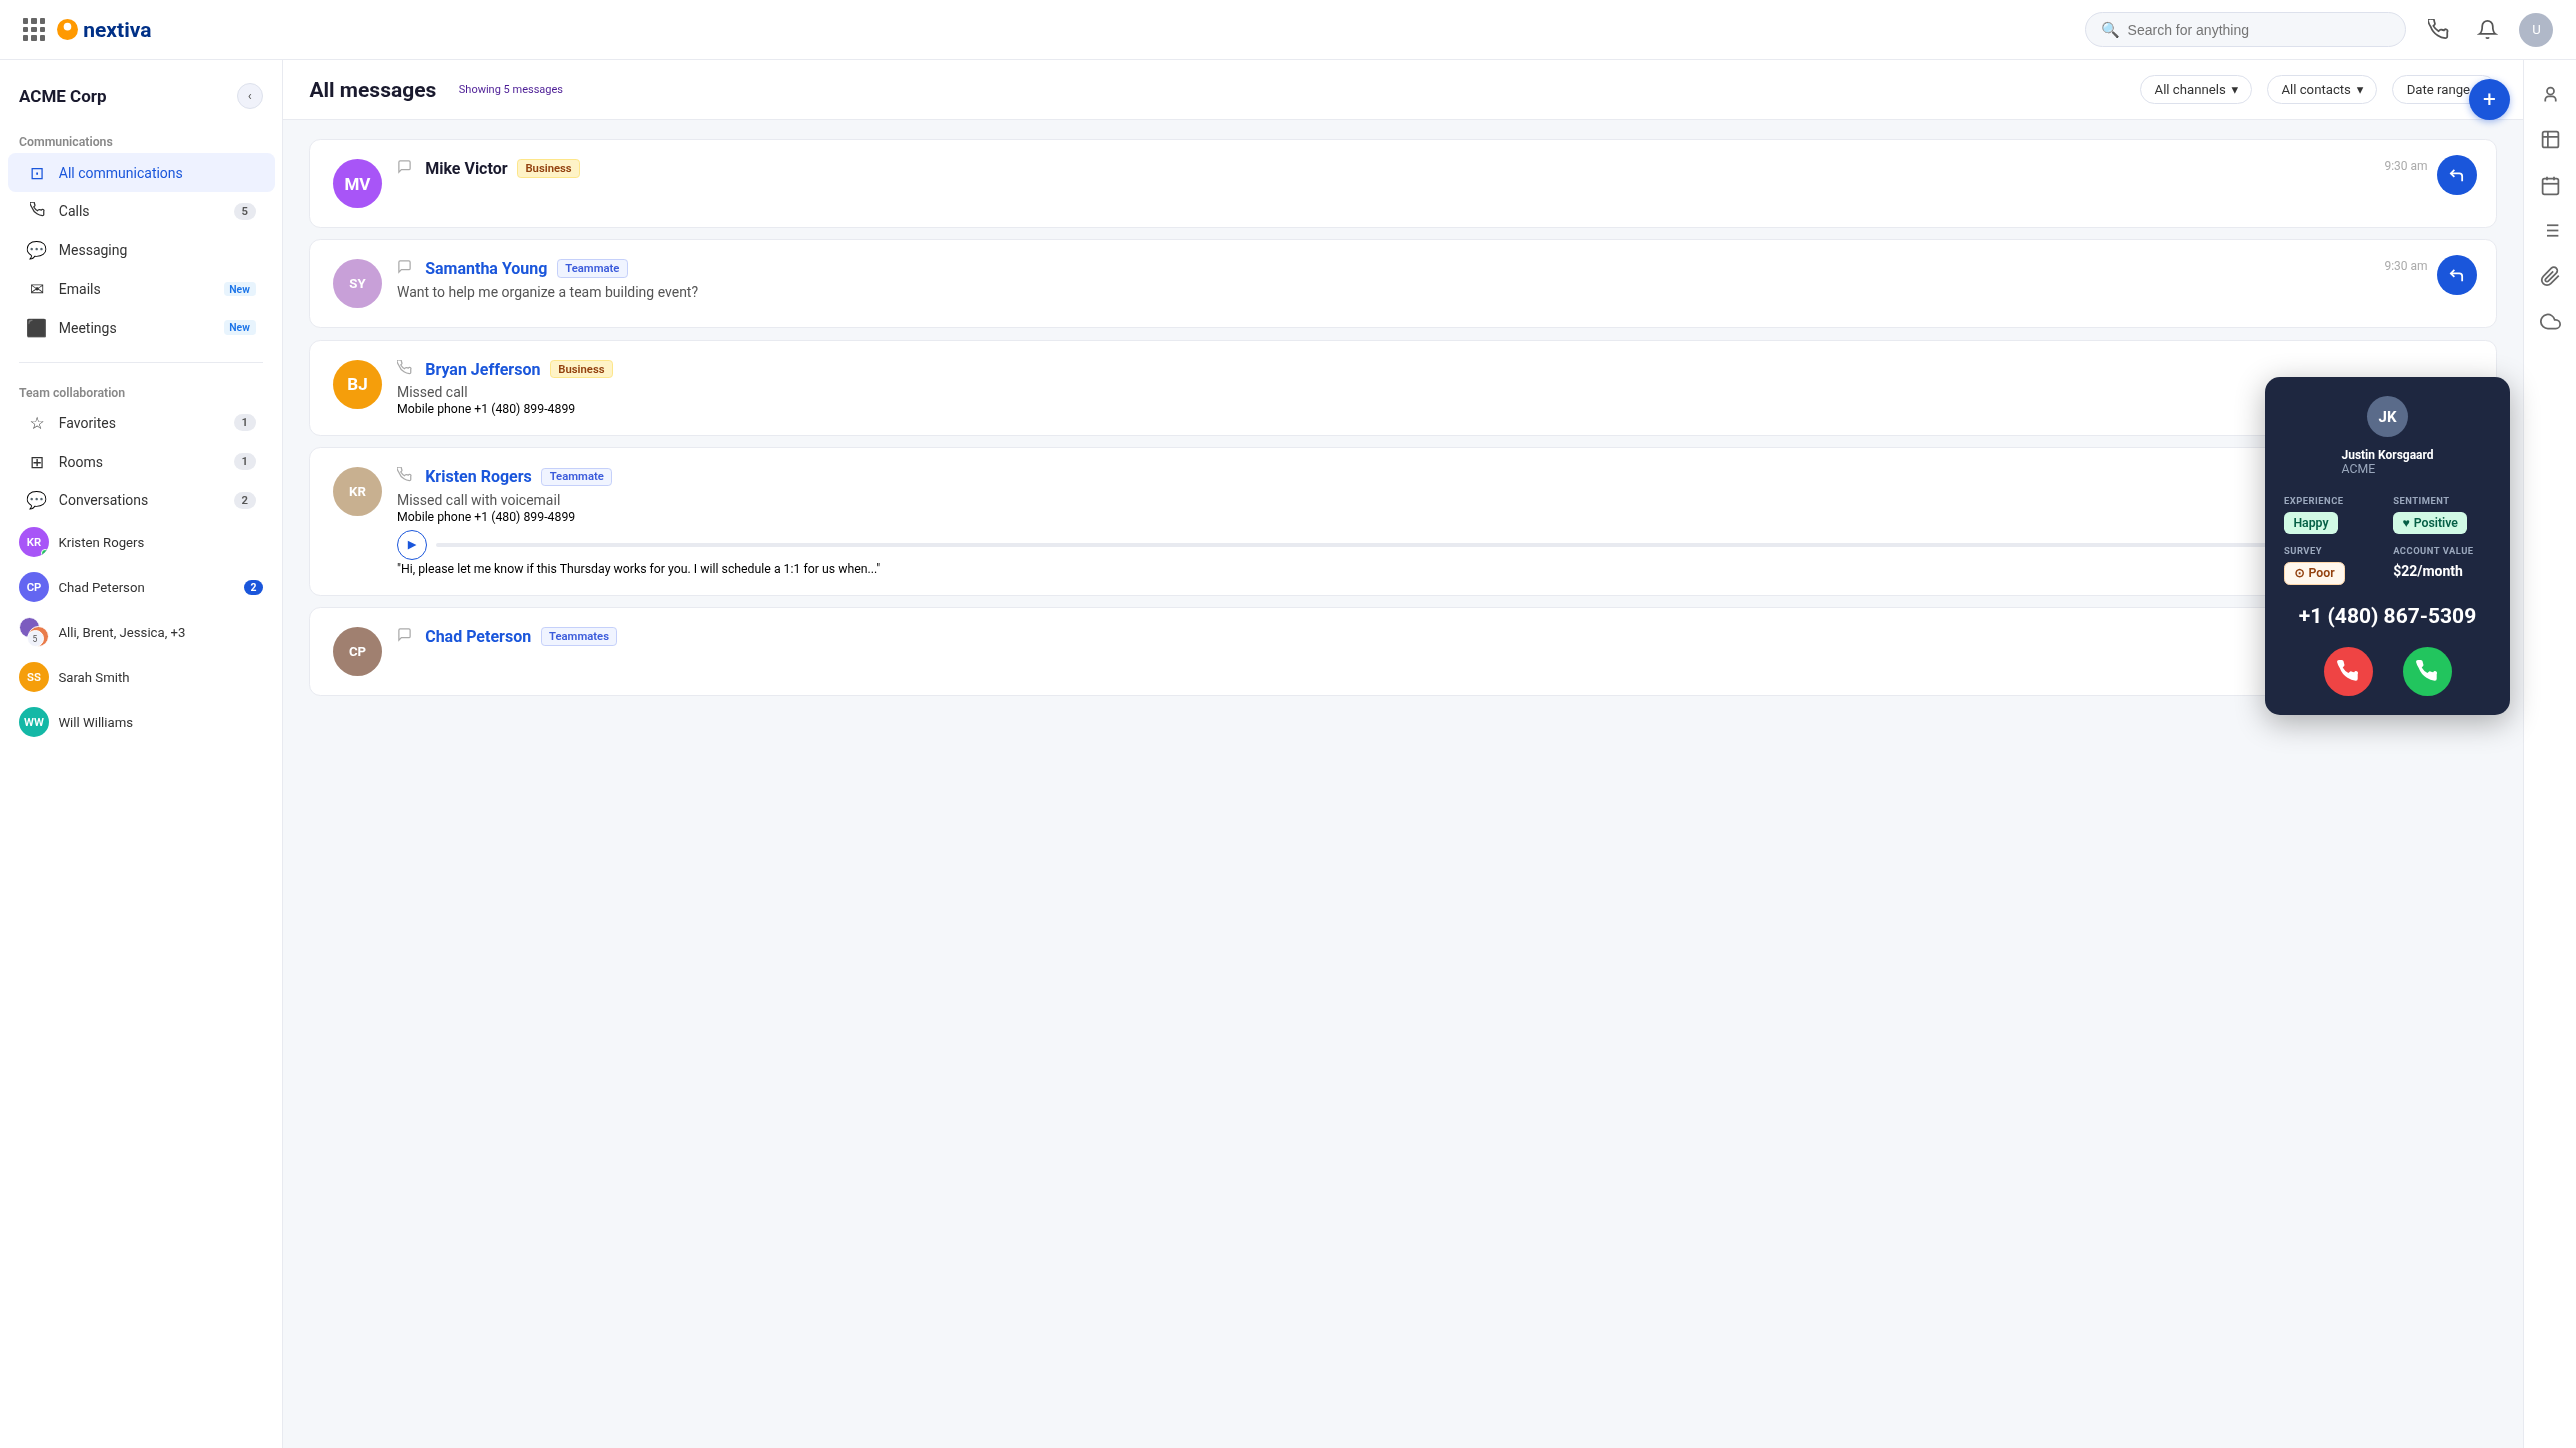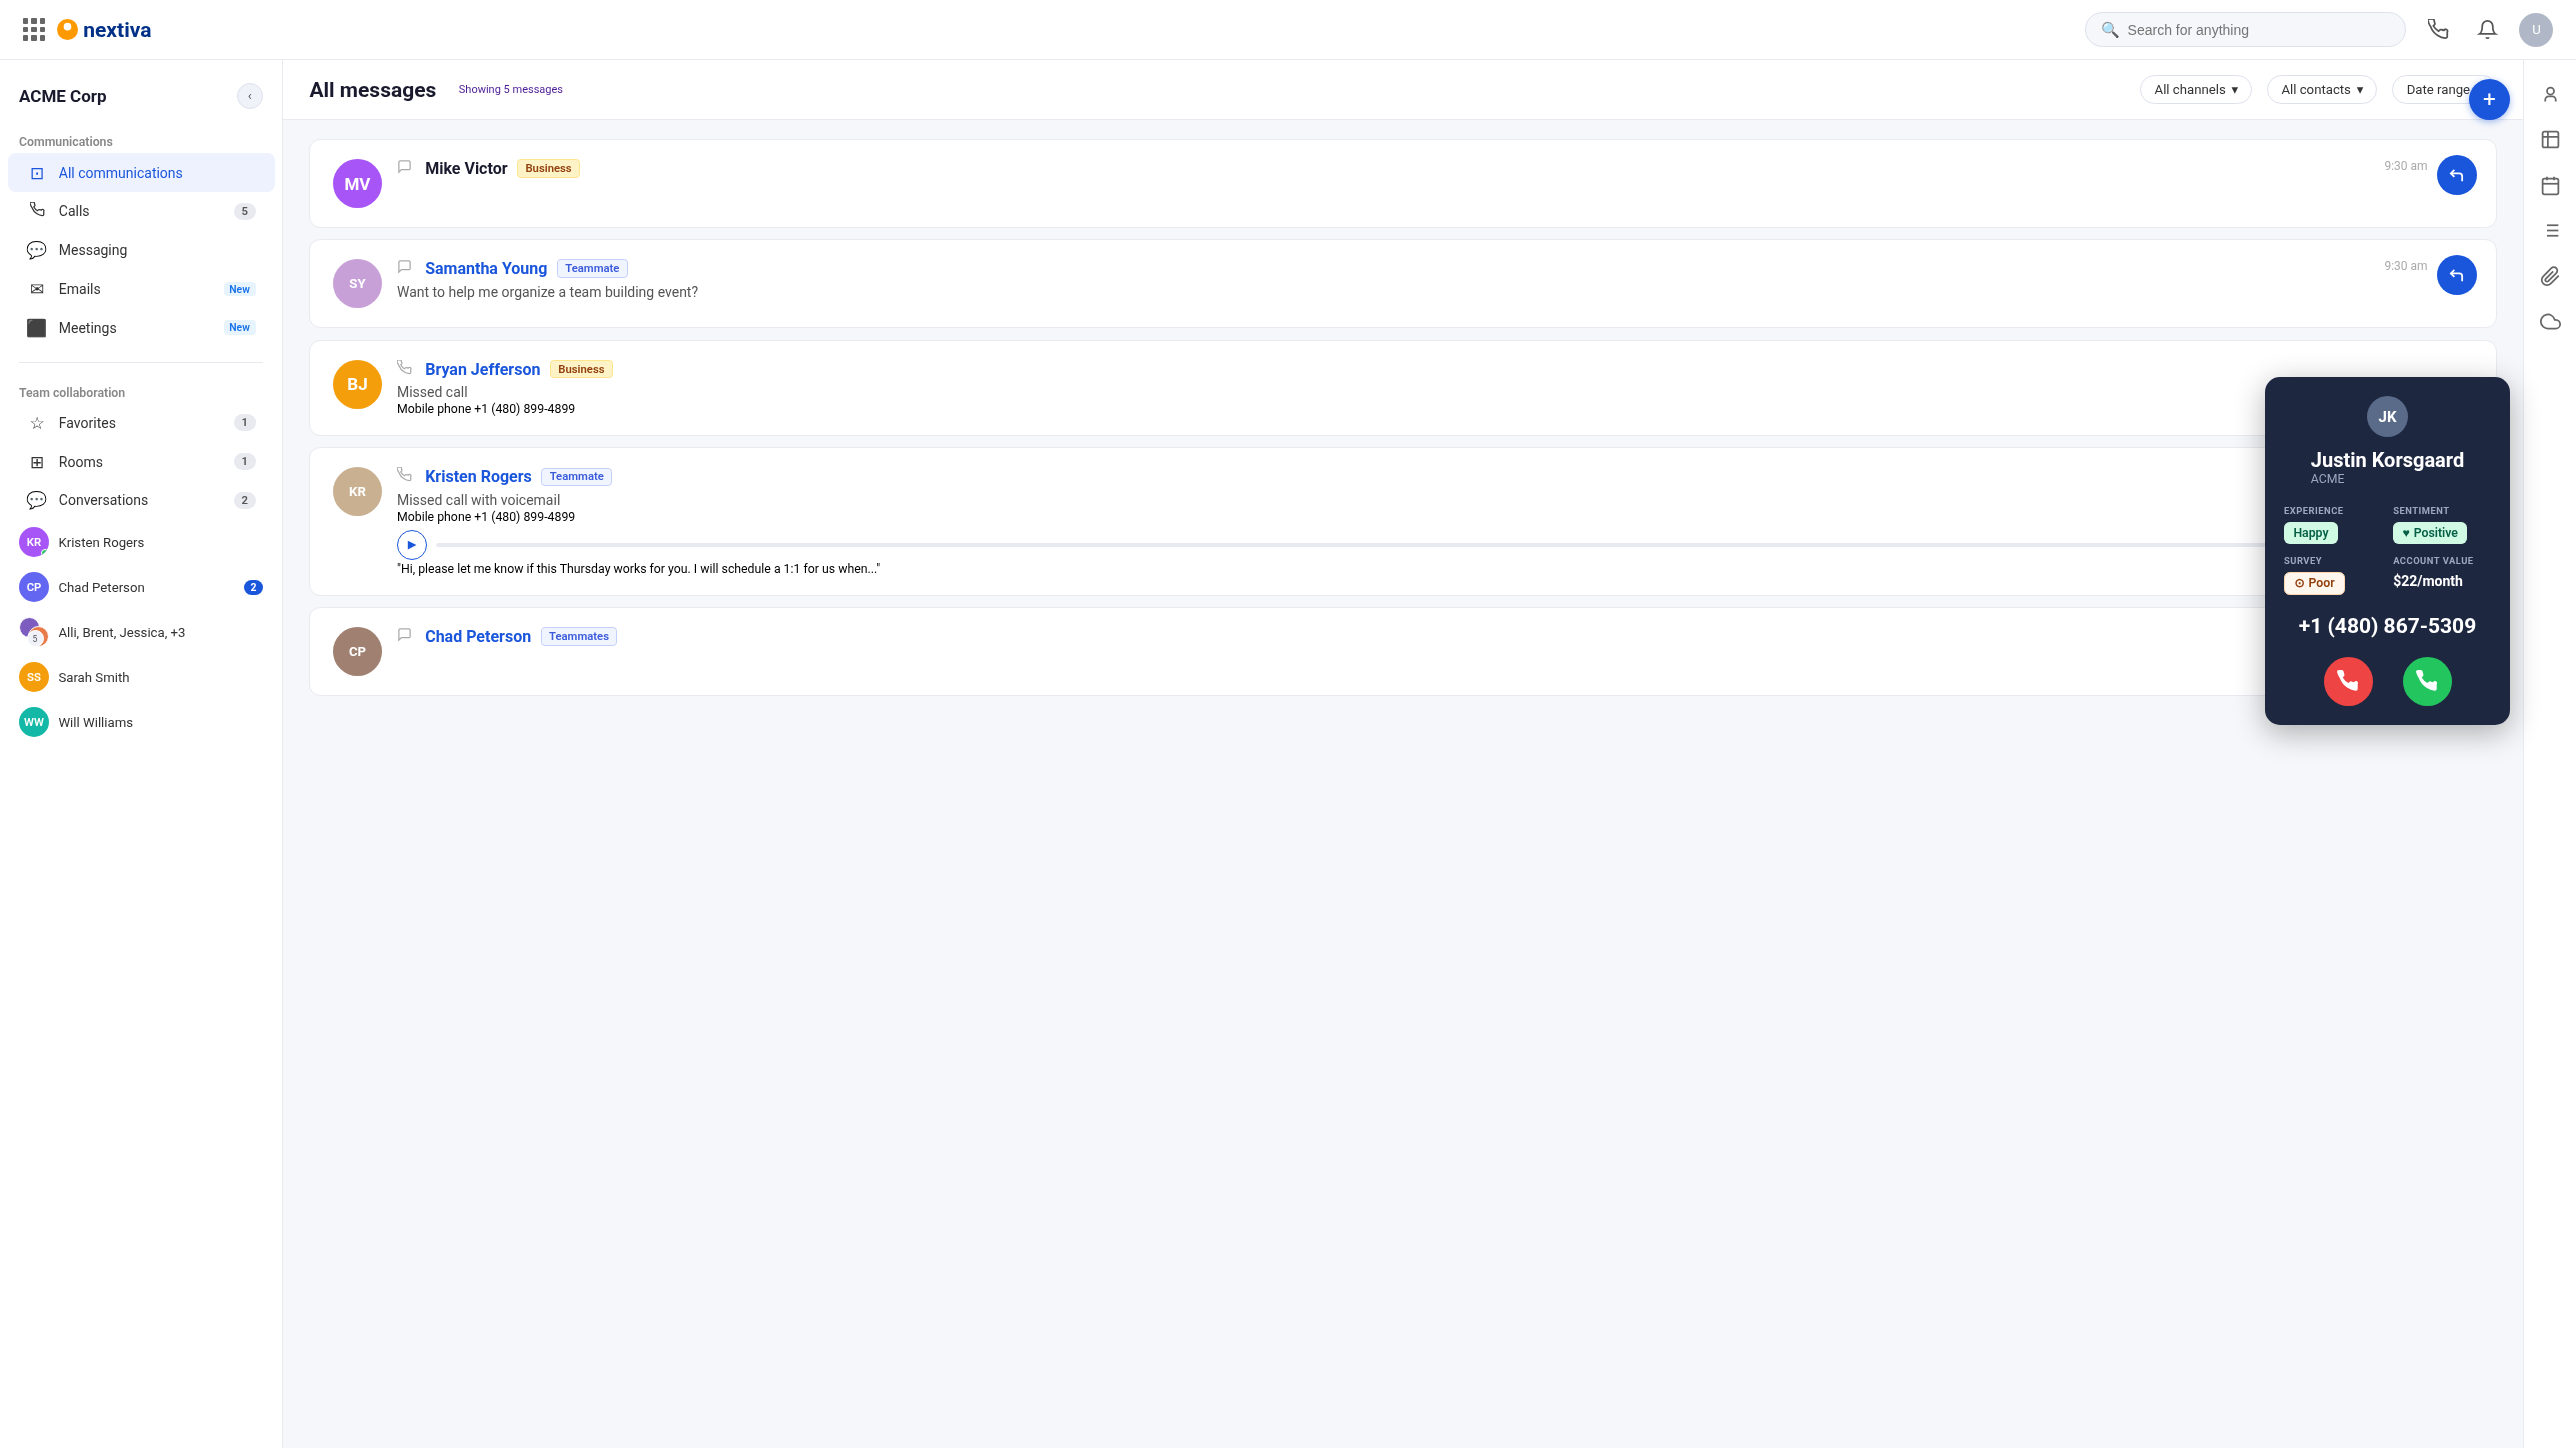--- a/index.html
+++ b/index.html
@@ -134,21 +134,21 @@
 
     
     .call-popup {
       position: fixed; right: 66px; top: 377px;
       width: 245px; background: #1e2740; border-radius: 15px;
       padding: 19px; color: #fff; box-shadow: 0 7.5px 30px rgba(0,0,0,0.3);
       z-index: 100;
     }
     .caller-info { display: flex; align-items: center; gap: 11.3px; margin-bottom: 19px; flex-direction: column; }
     .caller-avatar-placeholder { width: 41px; height: 41px; border-radius: 50%; background: #5a6b8a; display: flex; align-items: center; justify-content: center; font-size: 15px; font-weight: 700; }
-    .caller-name { font-size: 20px; font-weight: 700; }
+    .caller-name { font-size: 12px; font-weight: 700; }
     .caller-org { font-size: 12.3px; color: #9ba8bd; }
 
     .popup-grid { display: grid; grid-template-columns: 1fr 1fr; gap: 11.3px; margin-bottom: 19px; }
     .popup-stat { }
     .popup-stat-label { font-size: 9.4px; font-weight: 700; color: #9ba8bd; letter-spacing: 0.5px; text-transform: uppercase; margin-bottom: 5.7px; }
     .popup-badge {
       display: inline-flex; align-items: center; gap: 3.8px;
       border-radius: 5.7px; padding: 3.8px 9.4px; font-size: 12.3px; font-weight: 600;
     }
     .badge-happy { background: #d1fae5; color: #065f46; }

